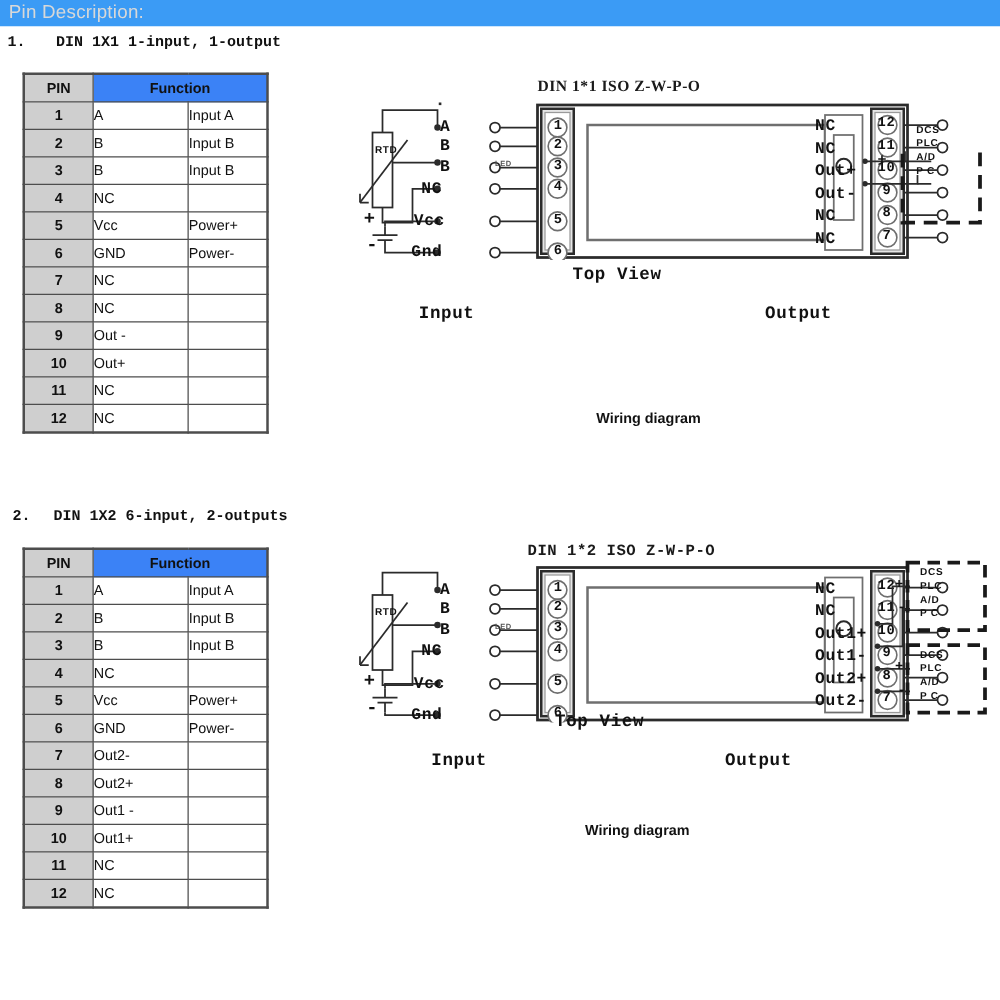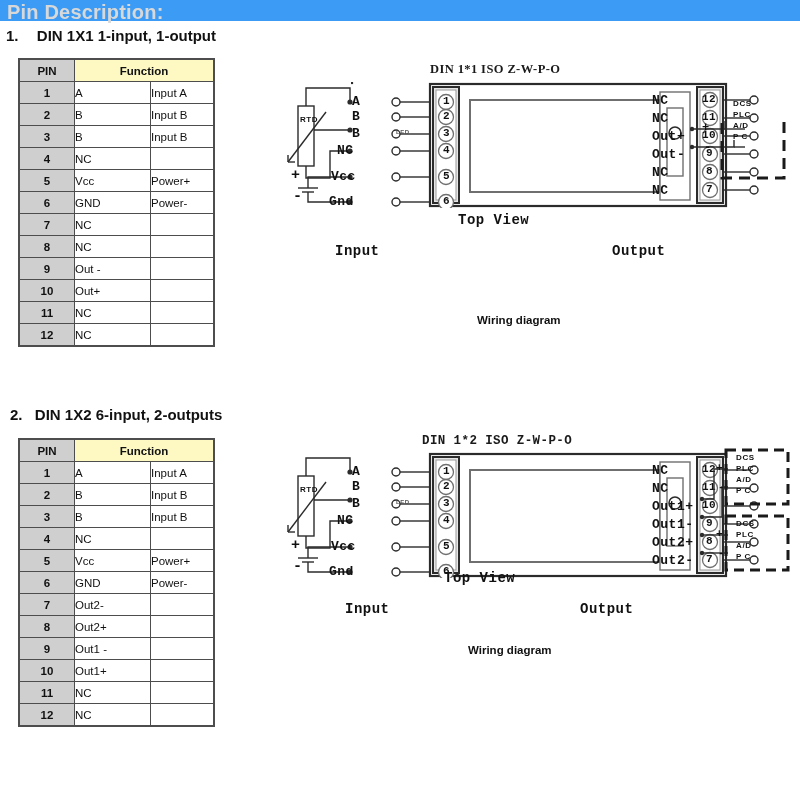--- a/index.html
+++ b/index.html
@@ -11,29 +11,30 @@
     position:relative;
     overflow:hidden;
   }
   
   .banner{
     position:absolute;left:0;top:0;width:800px;height:21px;
     background:#3b9bf5;
   }
   .banner-text{
     position:absolute;left:7px;top:1px;
-    font-size:20px;font-weight:bold;color:#d8d8d8;
+    font-size:15px;font-weight:normal;color:#d8d8d8;
     letter-spacing:.2px;
     font-family:"Liberation Sans", sans-serif;
   }
   
   .sec-head{
     position:absolute;
-    font-size:15px;font-weight:bold;color:#111;
+    font-size:12px;font-weight:bold;color:#111;
     white-space:nowrap;
+    font-family:Liberation Mono, monospace;
   }
   .sec-num{display:inline-block;}
   
   .pin-table{
     position:absolute;
     border-collapse:collapse;
     table-layout:fixed;
     background:#fff;
     border:2px solid #4d4d4d;
   }
@@ -43,21 +44,21 @@
     font-size:11.5px;
     font-weight:bold;
     color:#111;
     padding:0;
     font-family:"Liberation Sans", sans-serif;
   }
   .col-pin{width:54px;background:#cfcfcf;text-align:center;}
   .col-fn1{width:75px;background:#fff;text-align:left;padding-left:6px;font-weight:normal;}
   .col-fn2{width:62px;background:#fff;text-align:left;padding-left:6px;font-weight:normal;}
   .th-pin{background:#cfcfcf;text-align:center;}
-  .th-fn{background:#fef9c3;text-align:center;margin-top:28px;}
+  .th-fn{background:#3b82f6;text-align:center;margin-top:28px;}
   .pin-table tr td.col-fn1,.pin-table tr td.col-fn2{font-weight:normal;}
 
   
   .diagram{position:absolute;}
   .dg-title{
     position:absolute;
     font-family:"Liberation Serif", serif;
     font-size:12.5px;font-weight:bold;color:#1a1a1a;
     white-space:nowrap;letter-spacing:.4px;
   }
@@ -65,20 +66,21 @@
     position:absolute;
     font-family:"Liberation Mono","DejaVu Sans Mono",monospace;
     font-size:13px;font-weight:bold;color:#111;
     white-space:nowrap;letter-spacing:.5px;
   }
   .wiring-cap{
     position:absolute;
     font-family:"Liberation Sans",sans-serif;
     font-size:11.5px;font-weight:bold;color:#111;
     white-space:nowrap;
+    margin-top:15px;
   }
   svg{display:block;}
   .stroke{stroke:#2b2b2b;fill:none;}
 </style>
 </head>
 <body>
 
 <div class="banner"></div>
 <div class="banner-text">Pin Description:</div>
 

